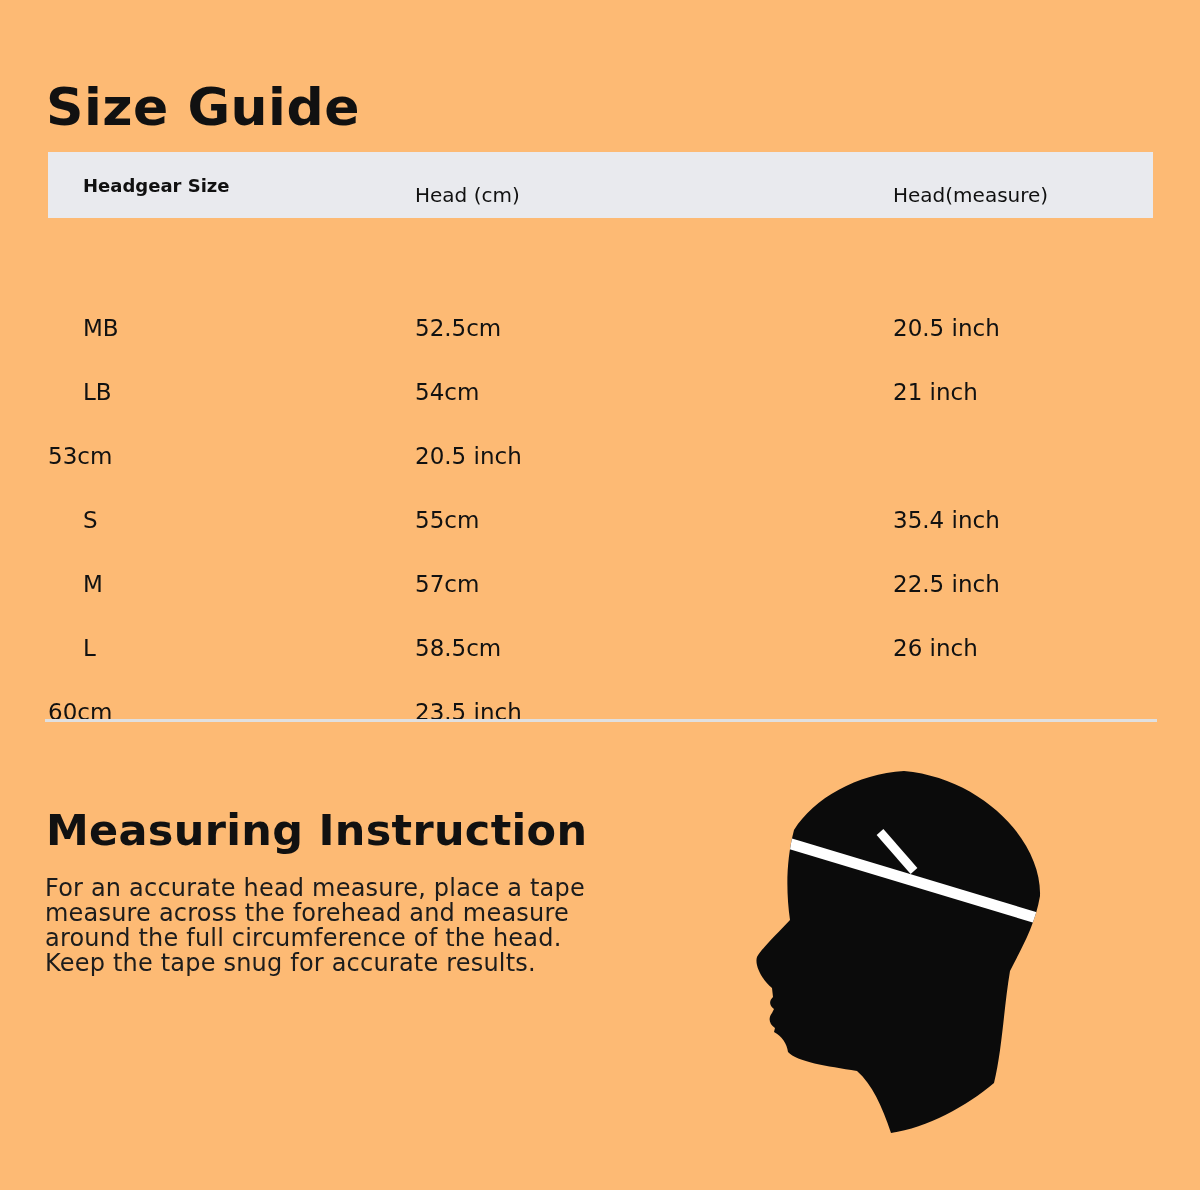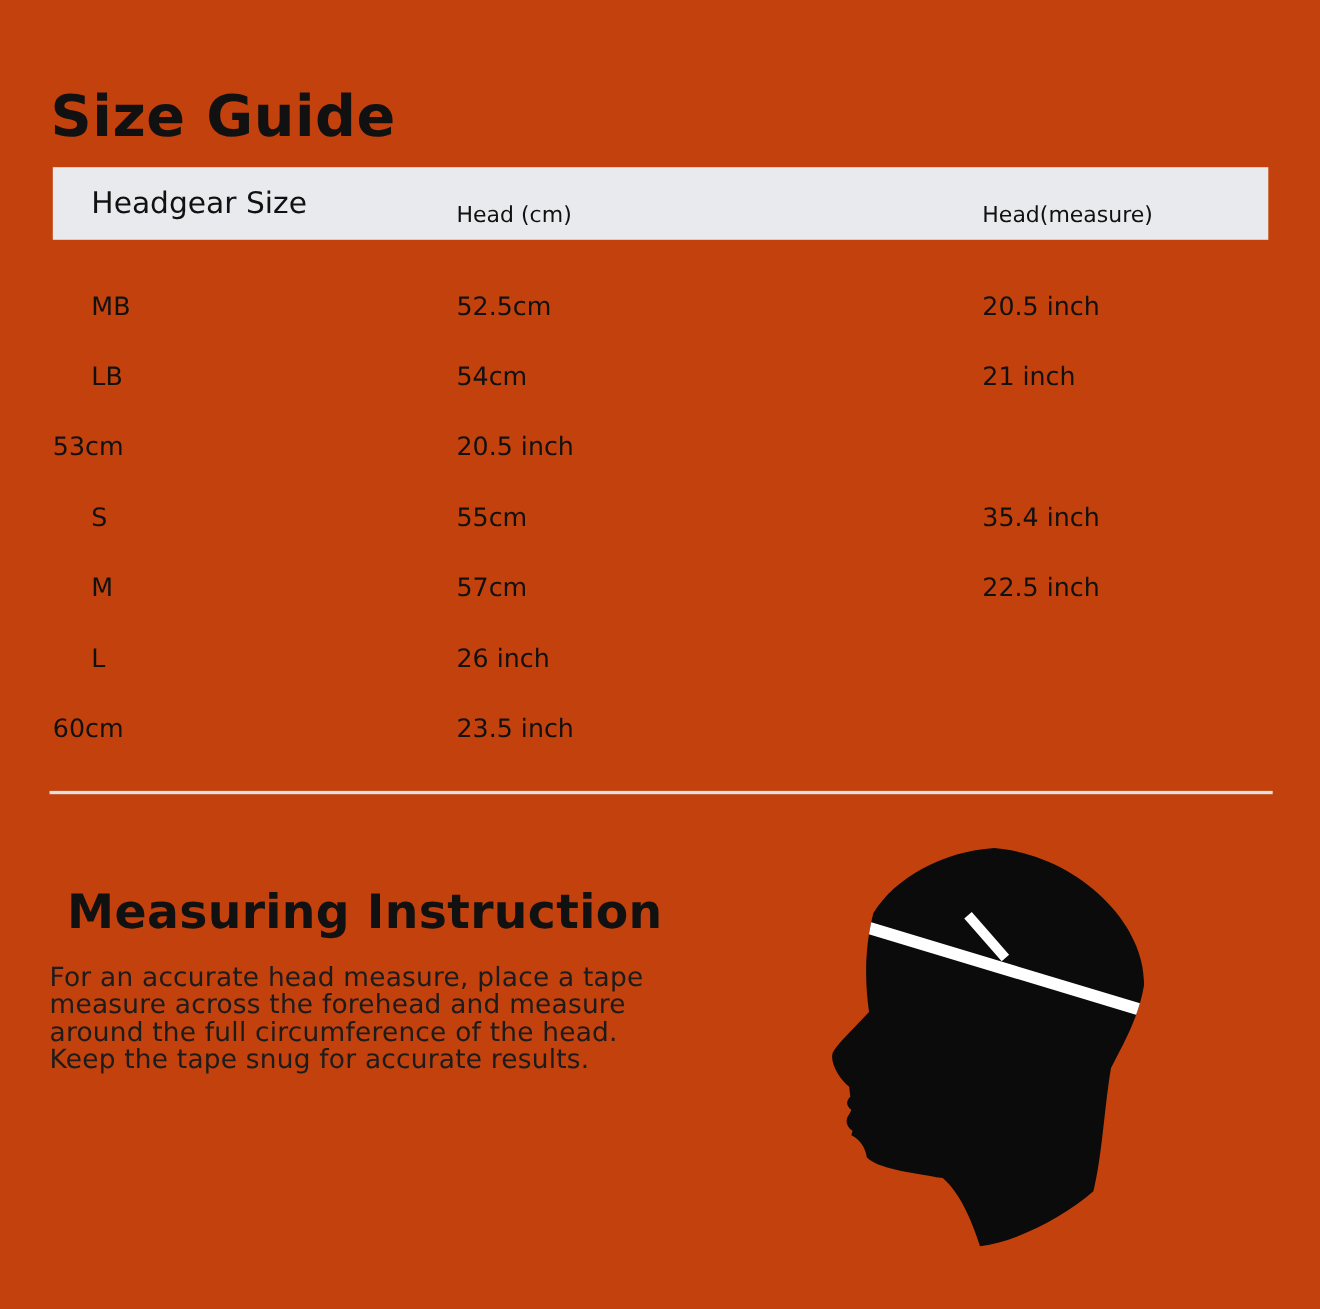--- a/index.html
+++ b/index.html
@@ -1,19 +1,19 @@
 <!DOCTYPE html>
 <html style="--text: #111111; --header-bg: #e9eaee; --divider: #e0e0e0; --silhouette: #0b0b0b; --tape: #ffffff;"><head>
 <meta charset="utf-8">
 <style>
   html,body{margin:0;padding:0;background:#ffffff;}
   .page{
     position:relative;
     width:1200px;height:1190px;
-    background:#c2410c;
+    background:#fdba74;
     overflow:hidden;
     font-family:"DejaVu Sans","Liberation Sans",sans-serif;
     color:var(--text,#111);
   }
   .page-title{
     position:absolute;left:46px;top:44px;
     font-size:52px;font-weight:800;line-height:1.1;
     letter-spacing:0.5px;color:var(--text,#111);
   }
   
@@ -22,47 +22,47 @@
   }
   .table-header{
     height:66px;
     background:var(--header-bg,#e9eaee);
     display:grid;
     grid-template-columns:367px 478px 1fr;
     align-items:center;
   }
   .table-header .col-size{
     padding-left:35px;
-    font-size:27px;font-weight:400;
+    font-size:18px;font-weight:700;
   }
   .table-header .col-cm,
   .table-header .col-inches{
     font-size:20px;font-weight:400;
     position:relative;top:10px;
   }
-  .table-body{padding-top:29px;}
+  .table-body{padding-top:46px;margin-top:32px;}
   .table-row{
     height:64px;
     display:grid;
     grid-template-columns:367px 478px 1fr;
     align-items:center;
     font-size:23px;
   }
   .table-row .cell-size{padding-left:35px;}
   
   .section-divider{
     position:absolute;left:45px;top:719px;
     width:1112px;height:3px;
     background:var(--divider,#e0e0e0);
   }
   
   .section-title{
     position:absolute;left:46px;top:770px;
     font-size:43px;font-weight:800;line-height:1.15;
-    letter-spacing:0.3px;color:var(--text,#111);margin-left:15px;
+    letter-spacing:0.3px;color:var(--text,#111);
   }
   .instruction-text{
     position:absolute;left:45px;top:852px;
     width:620px;
     font-size:24px;line-height:25px;
     letter-spacing:0.2px;
     color:#1c1c1c;
     white-space:pre-line;
   }
   .head-figure{
@@ -103,20 +103,21 @@
         <div class="cell-cm">55cm</div>
         <div class="cell-inches">35.4 inch</div>
       </div>
       <div class="table-row">
         <div class="cell-size">M</div>
         <div class="cell-cm">57cm</div>
         <div class="cell-inches">22.5 inch</div>
       </div>
       <div class="table-row">
         <div class="cell-size">L</div>
+        <div class="cell-cm">58.5cm</div>
         <div class="cell-inches">26 inch</div>
       </div>
       <div class="table-row">
         <div class="cell-cm">60cm</div>
         <div class="cell-inches">23.5 inch</div>
       </div>
     </div>
   </div>
 
   <div class="section-divider"></div>

